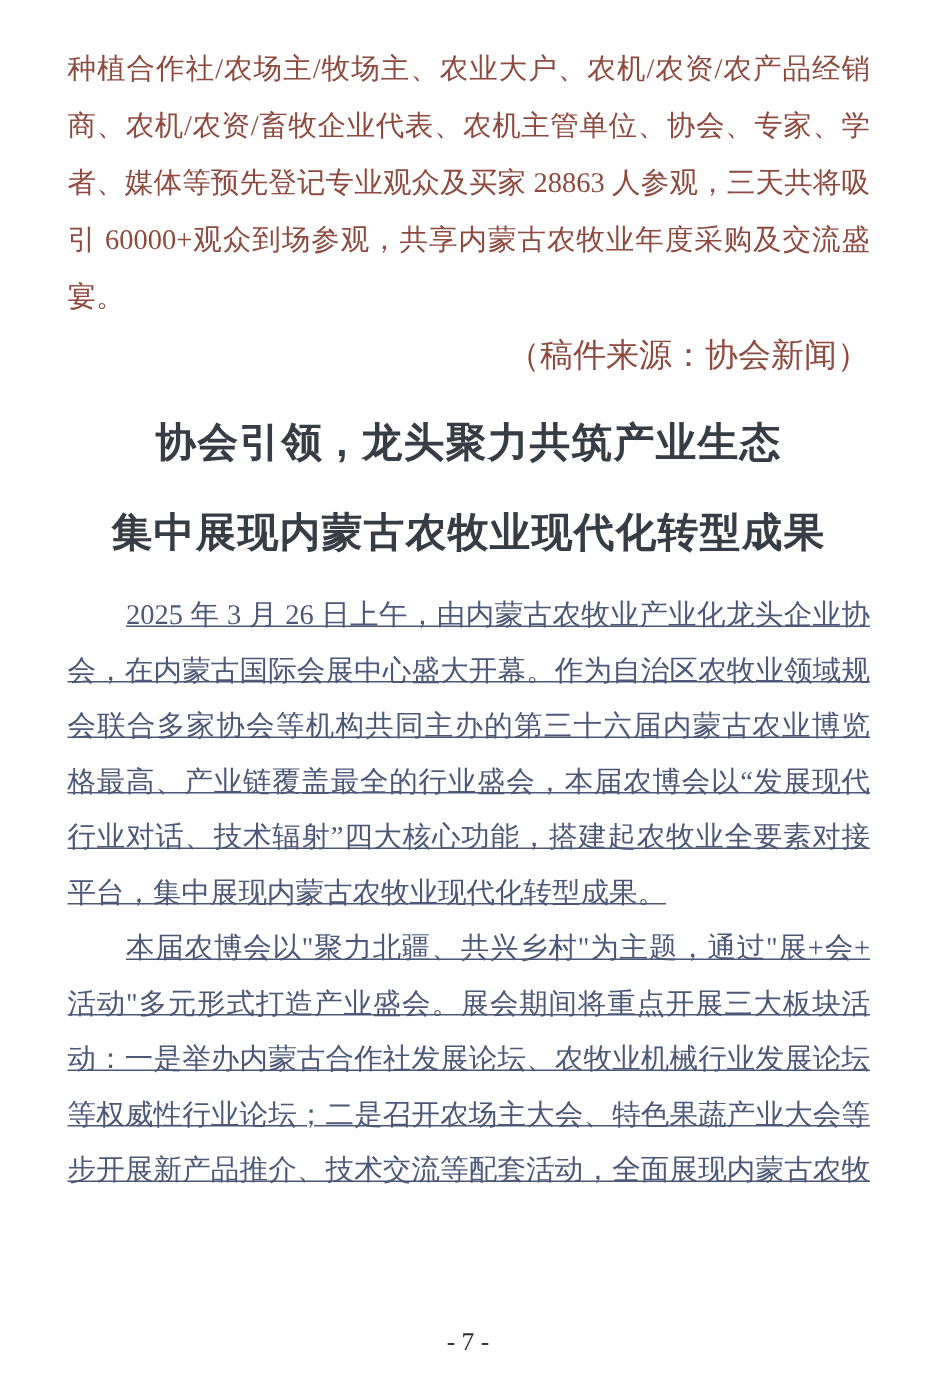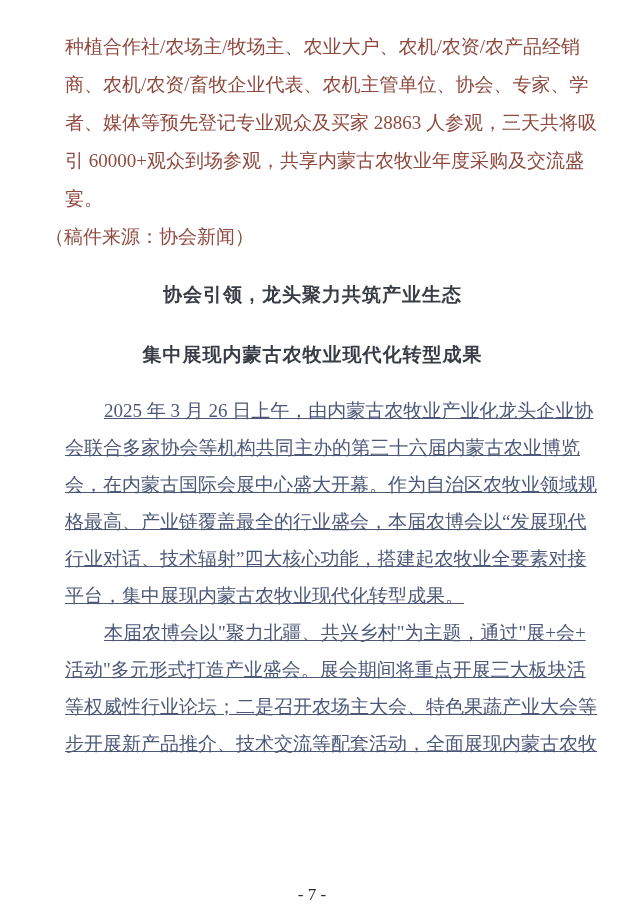--- a/index.html
+++ b/index.html
@@ -24,38 +24,37 @@
     position: relative;
     overflow: hidden;
   }
   .para { margin: 0; }
   .tline {
     font-size: 19px;
     line-height: 38px;
     text-align: justify;
     text-align-last: justify;
     white-space: nowrap;
-    margin-left: 20px;
   }
   .tline.last { text-align-last: left; }
   .tline.indent { text-indent: 39px; }
   .intro { color: var(--intro-text); }
   .article { color: var(--article-text); text-decoration: underline; }
   .article .tline { line-height: 37px; }
   .source {
     color: var(--intro-text);
-    font-size: 19px;
+    font-size: 22px;
     line-height: 38px;
-    text-align: left;
+    text-align: right;
   }
   .heading {
     font-family: "Liberation Sans", "DejaVu Sans", sans-serif;
     font-weight: bold;
     color: var(--heading-text);
-    font-size: 19px;
+    font-size: 27px;
     line-height: 42px;
     text-align: center;
     letter-spacing: 1px;
     margin: 18px 0 0 0;
   }
   .p1 { margin-top: 16px; }
   .p2 { margin-top: 0; }
   .pagenum {
     position: absolute;
     left: 0;
@@ -81,29 +80,30 @@
     </div>
 
   <div class="source">（稿件来源：协会新闻）</div>
 
   <div class="heading h1">协会引领 , 龙头聚力共筑产业生态</div>
 
   <div class="heading h2">集中展现内蒙古农牧业现代化转型成果</div>
 
   <div class="para article p1">
       <div class="tline indent">2025 年 3 月 26 日上午，由内蒙古农牧业产业化龙头企业协</div>
+      <div class="tline">会，在内蒙古国际会展中心盛大开幕。作为自治区农牧业领域规</div>
       <div class="tline">会联合多家协会等机构共同主办的第三十六届内蒙古农业博览</div>
-      <div class="tline">会，在内蒙古国际会展中心盛大开幕。作为自治区农牧业领域规</div>
       <div class="tline">格最高、产业链覆盖最全的行业盛会，本届农博会以“发展现代</div>
       <div class="tline">行业对话、技术辐射”四大核心功能，搭建起农牧业全要素对接</div>
       <div class="tline last">平台，集中展现内蒙古农牧业现代化转型成果。</div>
     </div>
 
   <div class="para article p2">
       <div class="tline indent">本届农博会以"聚力北疆、共兴乡村"为主题，通过"展+会+</div>
       <div class="tline">活动"多元形式打造产业盛会。展会期间将重点开展三大板块活</div>
+      <div class="tline">动：一是举办内蒙古合作社发展论坛、农牧业机械行业发展论坛</div>
       <div class="tline">等权威性行业论坛；二是召开农场主大会、特色果蔬产业大会等</div>
       <div class="tline">步开展新产品推介、技术交流等配套活动，全面展现内蒙古农牧</div>
     </div>
 
   <div class="pagenum">- 7 -</div>
 
 </div>
 
 </body></html>

